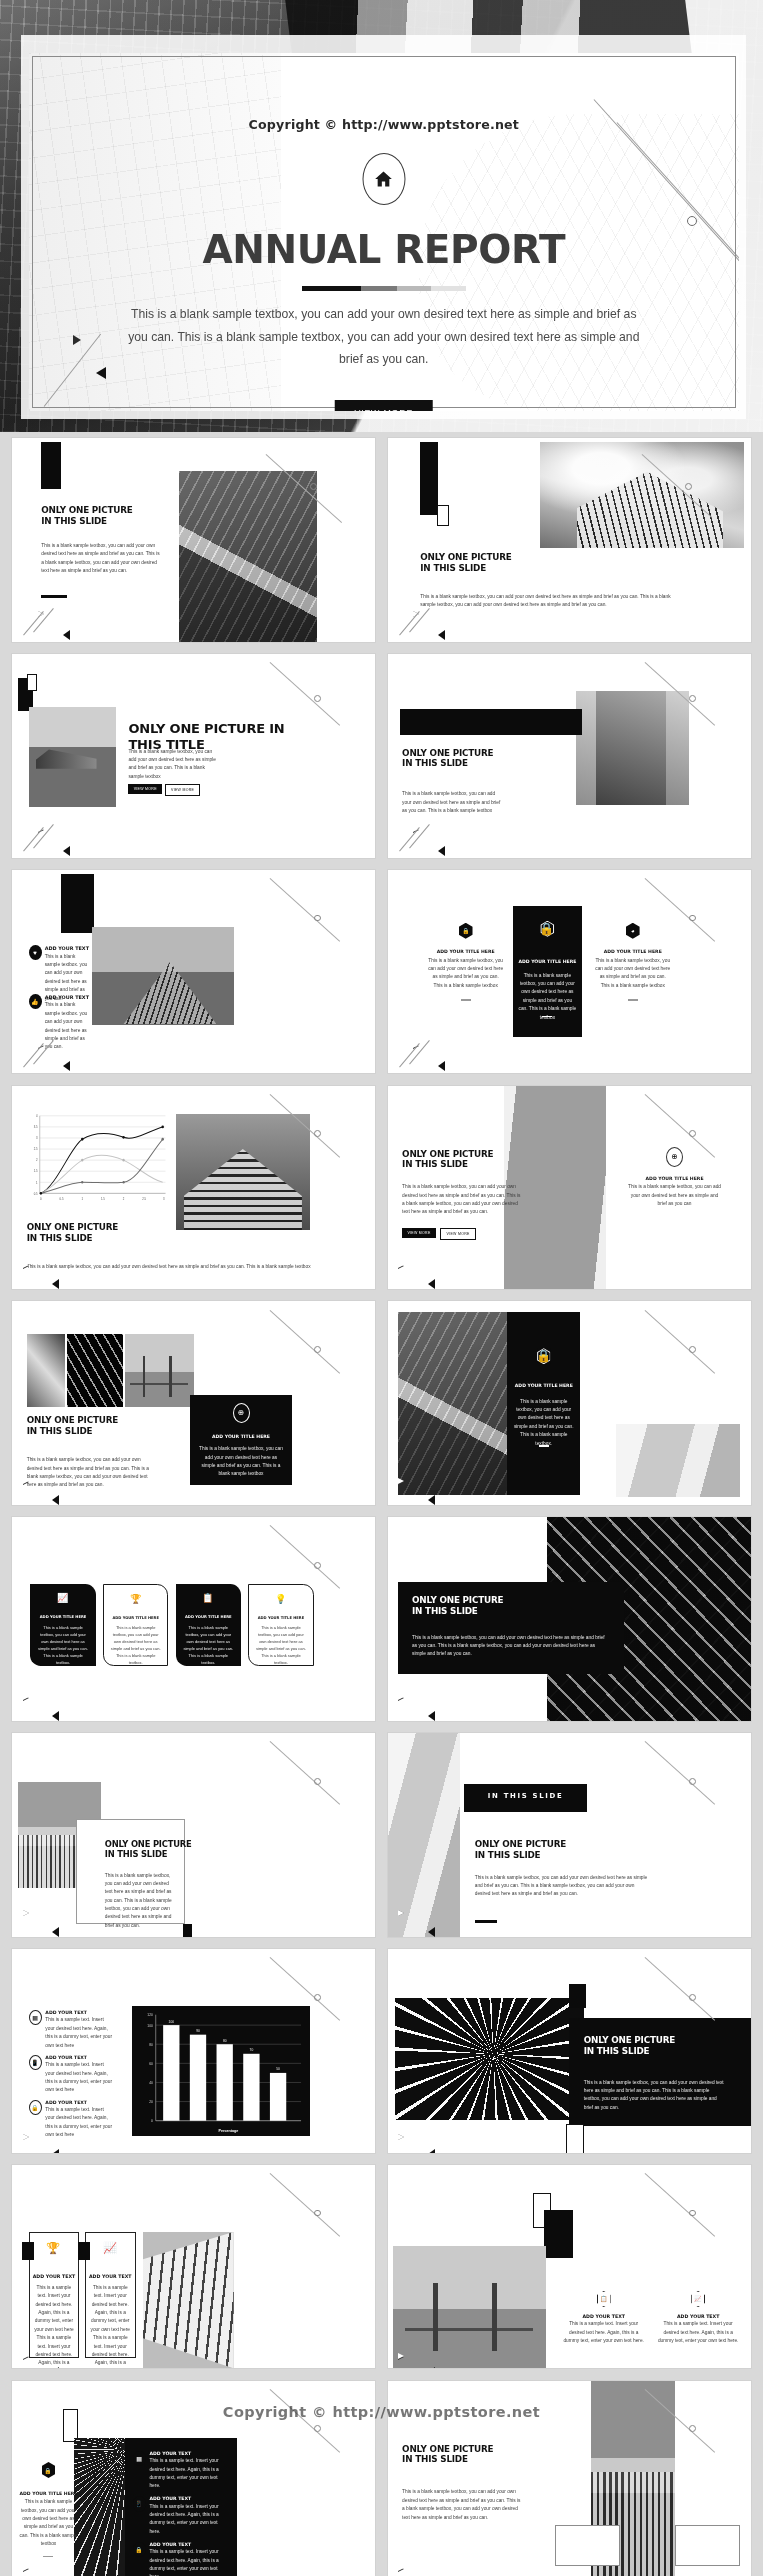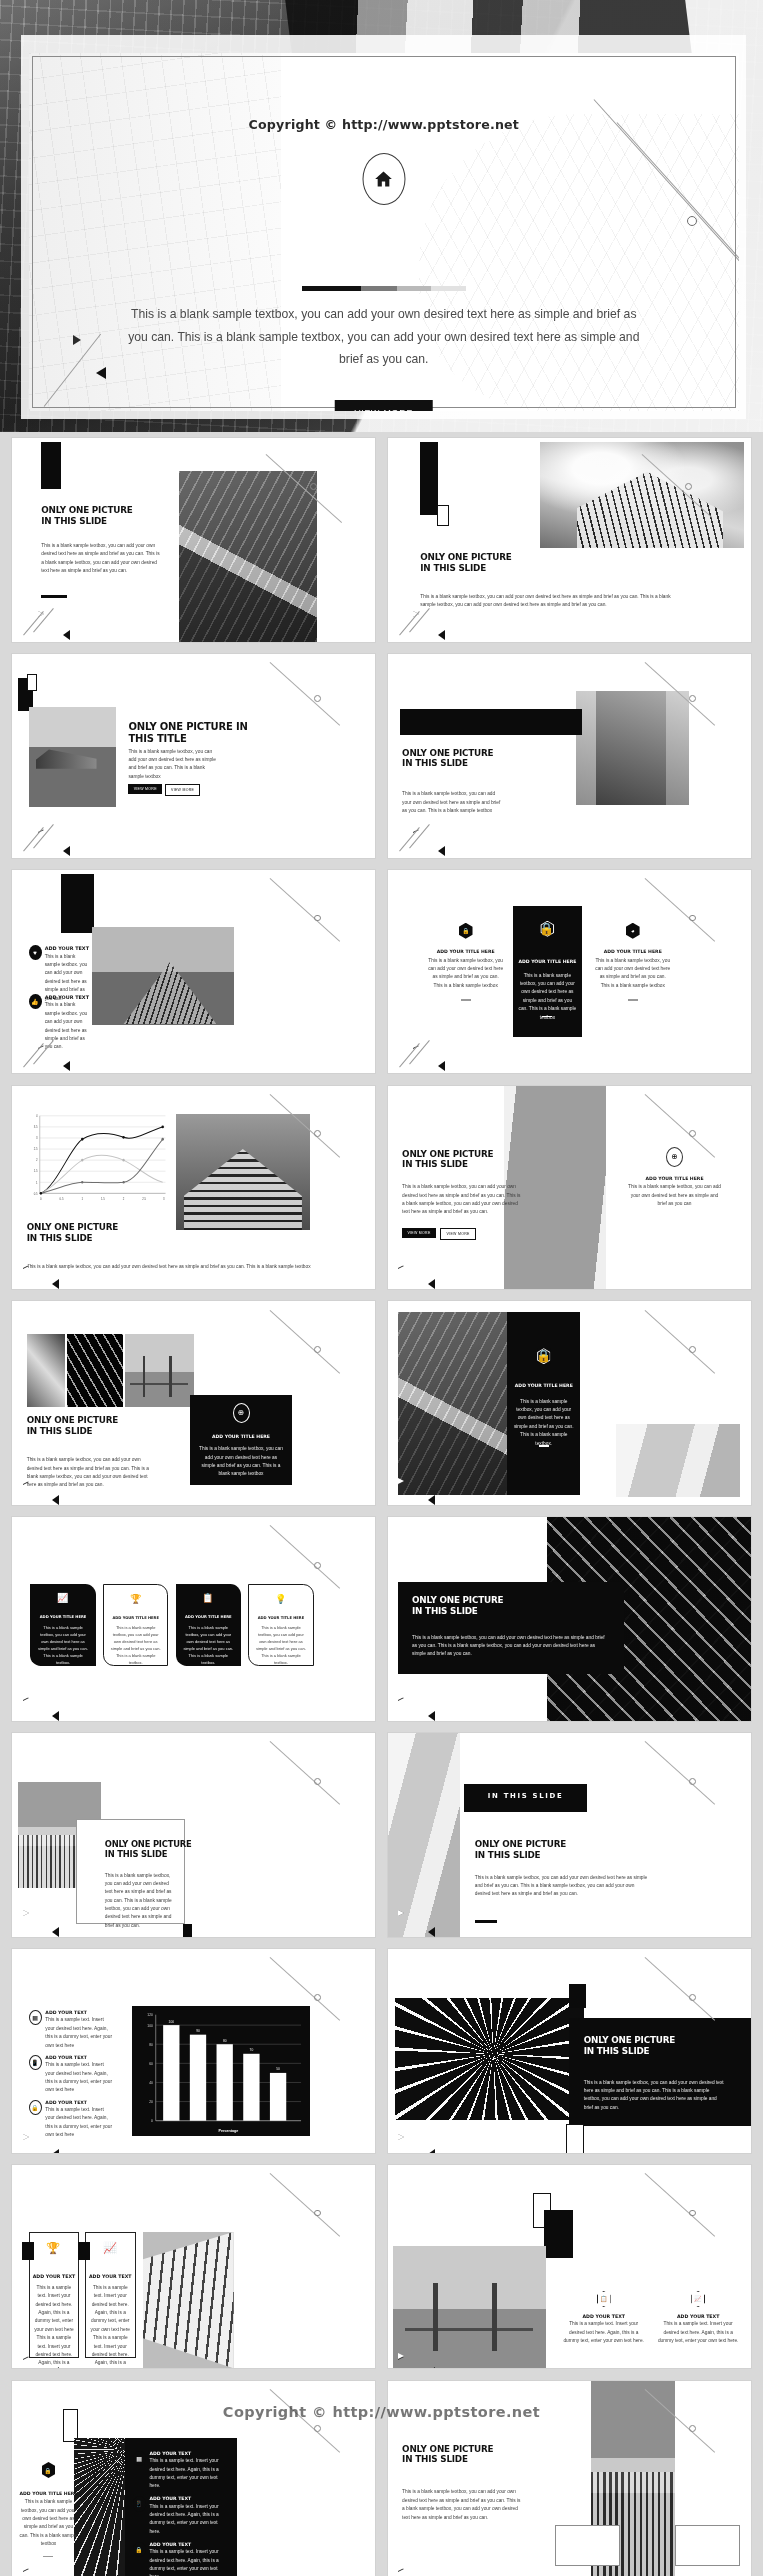--- a/index.html
+++ b/index.html
@@ -217,20 +217,21 @@
     <div class="hero-circ" style="left:658px;top:163px;"></div>
 
     <div class="hero-copy">Copyright © http://www.pptstore.net</div>
 
     <div class="hero-logo">
       <svg width="20" height="20" viewBox="0 0 24 24" aria-hidden="true">
         <path d="M12 3 L22 12 h-3 v9 h-5 v-6 h-4 v6 H5 v-9 H2 Z" fill="#1a1a1a"></path>
       </svg>
     </div>
 
+    <h1 class="hero-title">ANNUAL REPORT</h1>
 
     <div class="hero-rule">
       <i style="width:36%;background:#111111"></i>
         <i style="width:22%;background:#7a7a7a"></i>
         <i style="width:21%;background:#b9b9b9"></i>
         <i style="width:21%;background:#e2e2e2"></i>
     </div>
 
     <p class="hero-sub">This is a blank sample textbox,   you can add your own desired text here as simple and brief as you can. This is a blank sample textbox,   you can add your own desired text here as simple and brief as you can.</p>
 
@@ -286,21 +287,21 @@
   </div>
 
   <div class="row">
 
     <article class="slide">
       <div class="blk" style="left:1.5%;top:12%;width:4.3%;height:16%;"></div>
       <div class="blk-o" style="left:4%;top:10%;width:2.7%;height:8%;"></div>
       <div class="ph ph-sea" style="left:4.5%;top:26%;width:24%;height:49%;"></div>
       <div class="d-line" style="left:71%;top:4%;width:26%;transform:rotate(42deg);"></div>
       <div class="d-circ" style="left:83%;top:20%;"></div>
-      <div class="s-title" style="left:32%;top:33%;font-size:10px;">
+      <div class="s-title" style="left:32%;top:33%;font-size:13px;">
         <span>ONLY ONE PICTURE IN</span><br>
         <span>THIS TITLE</span>
       </div>
       <p class="s-body" style="left:32%;top:46%;width:25%;">This is a blank sample textbox,   you can add your own desired text here as simple and brief as you can. This is a blank sample textbox</p>
       <button class="btn-d" style="left:32%;top:64%;">VIEW MORE</button>
       <button class="btn-l" style="left:42%;top:64%;">VIEW MORE</button>
       <div class="d-tri-o" style="left:7%;bottom:12%;border-left-color:#333;"></div>
       <div class="d-tri-s" style="left:14%;bottom:1%;"></div>
       <div class="corner-deco">
           <span class="sl" style="left:0;top:20px;"></span>

